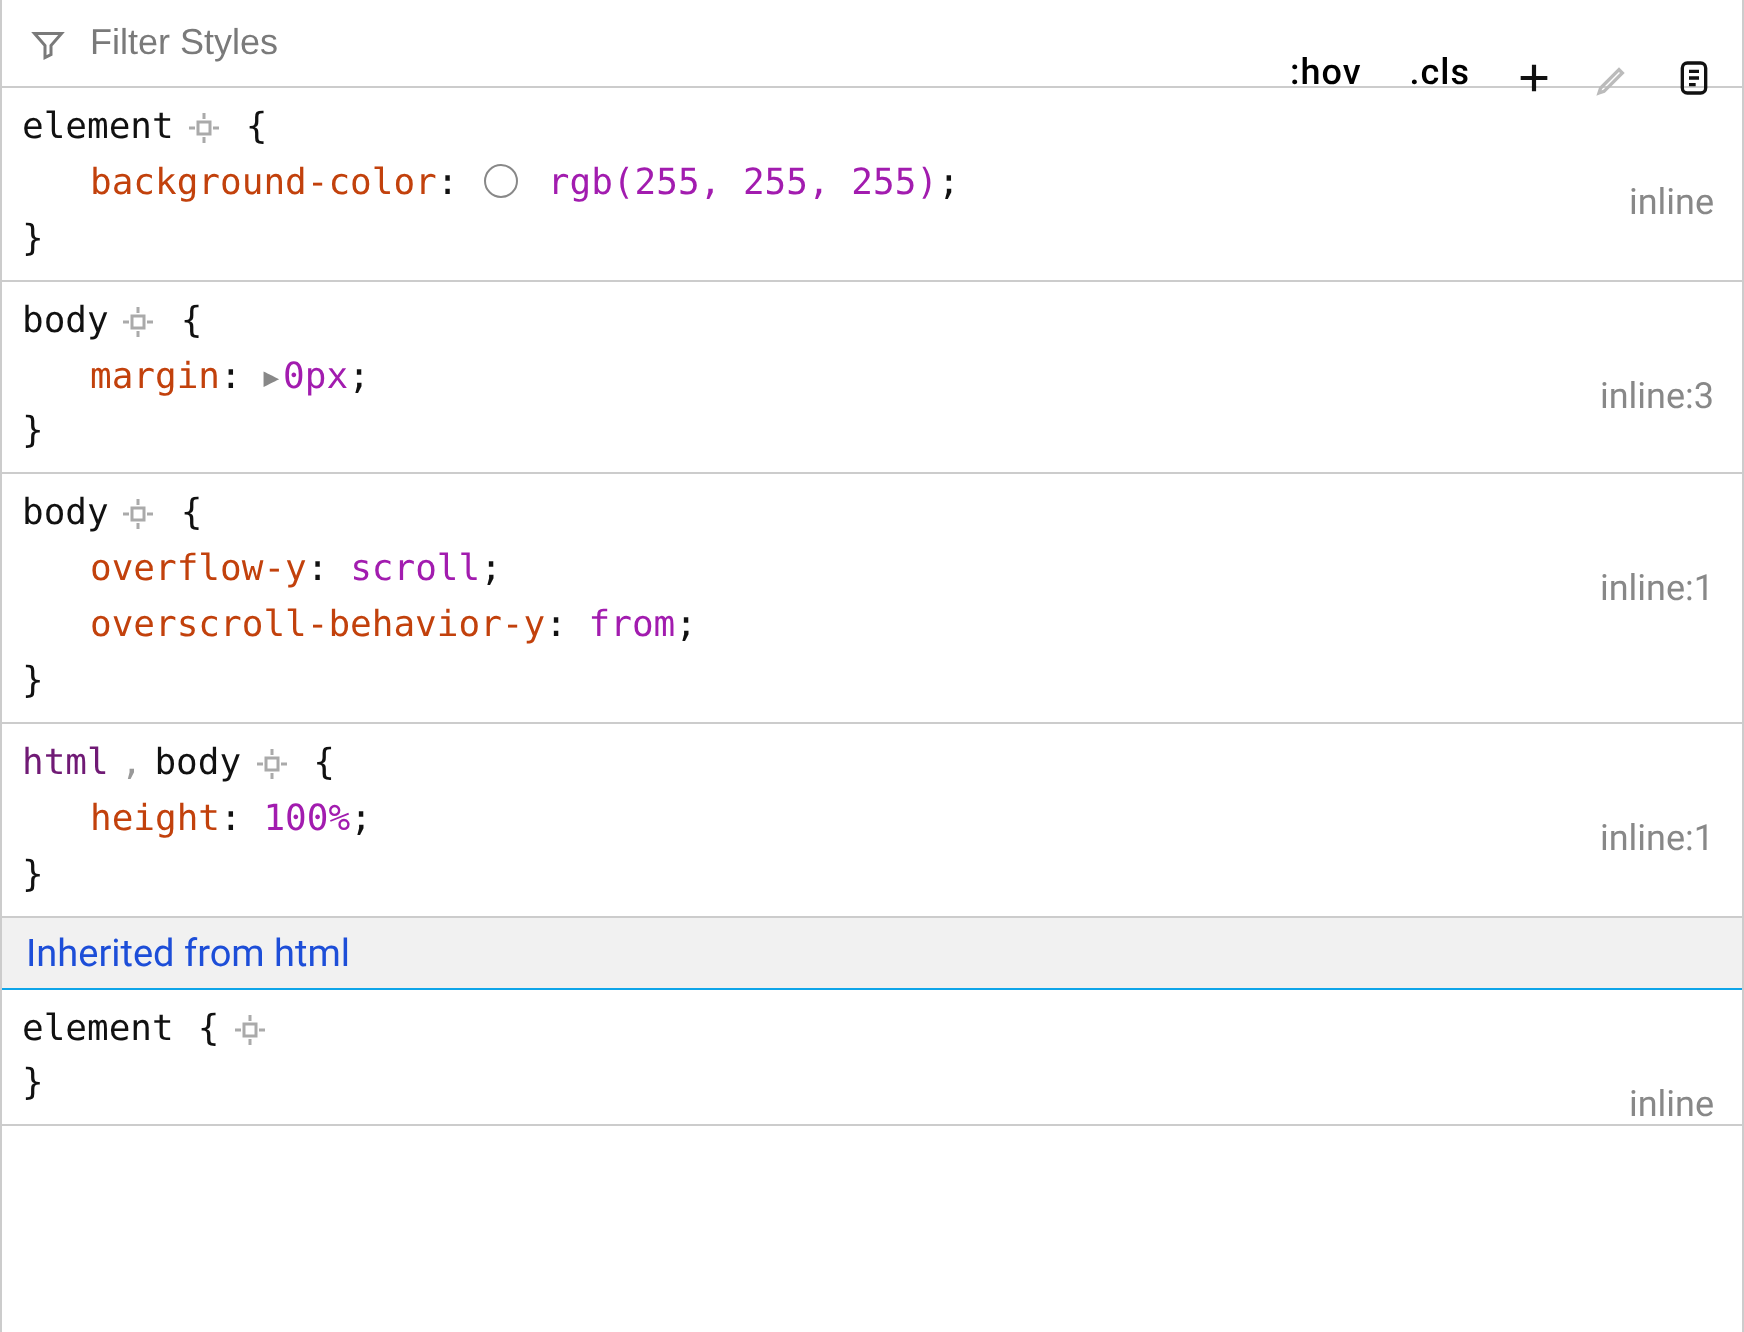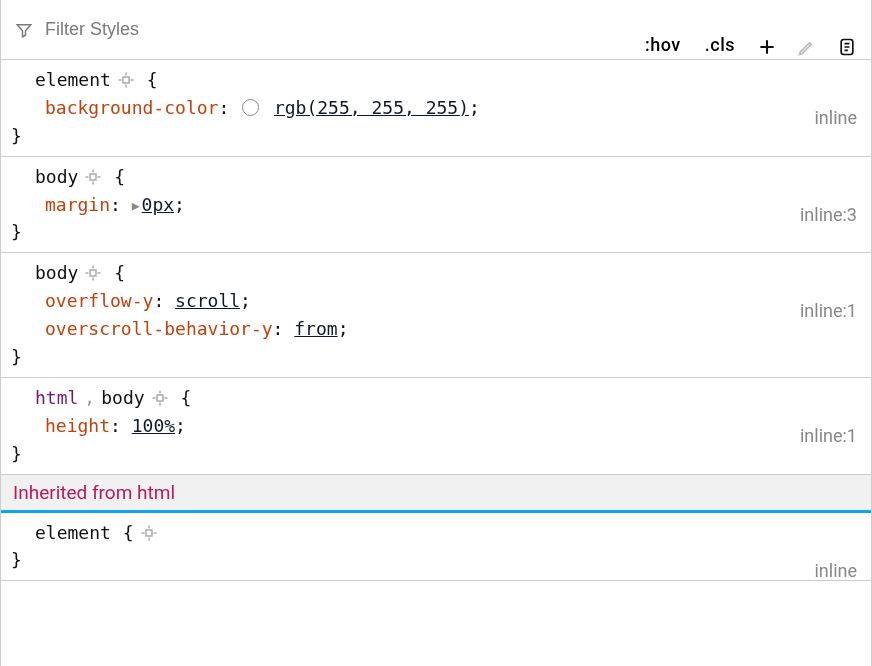--- a/index.html
+++ b/index.html
@@ -1,19 +1,19 @@
 <!DOCTYPE html>
 <html><head>
 <meta charset="utf-8">
 <style>
   * { box-sizing: border-box; margin: 0; padding: 0; }
   html, body { width: 872px; height: 666px; font-family: ui-monospace, SFMono-Regular, Menlo, Consolas, monospace; font-size: 18px; background: #fff; }
   .panel { width: 872px; height: 666px; display: flex; flex-direction: column; border-left: 1px solid #ccc; border-right: 1px solid #ccc; }
   .toolbar {
-    display: flex; align-items: center; height: 60px;
+    display: flex; align-items: center; height: 44px;
     border-bottom: 1px solid #ccc; padding: 0 10px; gap: 6px;
     font-family: -apple-system, BlinkMacSystemFont, "Segoe UI", Roboto, sans-serif;
   }
   .filter-wrap { display: flex; align-items: center; gap: 8px; flex: 1; }
   .filter-input {
     border: none; outline: none; font-size: 18px; color: #333; background: transparent;
     width: 200px;
   }
   .filter-input::placeholder { color: #7a7a7a; }
   .toolbar-btn {
@@ -24,48 +24,48 @@
   .toolbar-btn.muted svg { stroke: #bbb; }
   .hov-cls { font-size: 18px; letter-spacing: 0.5px; padding: 0 6px; cursor: pointer; font-weight: 500; }
   .toolbar-right { display: flex; align-items: flex-start; gap: 12px; margin-top: 34px; }
 
   .rules { flex: 1; overflow-y: auto; }
   .rule {
     border-bottom: 1px solid #ccc; padding: 6px 14px 6px 10px; position: relative;
     line-height: 1.55;
   }
   .rule-head { display: flex; align-items: baseline; }
-  .selector { color: #111; display: inline-flex; align-items: center; gap: 6px; flex-wrap: wrap; margin-left: 24px; }
+  .selector { color: #111; display: inline-flex; align-items: center; gap: 6px; flex-wrap: wrap; }
   .selector .inactive { color: #701a75; }
   .brace { color: #111; margin-left: 6px; }
   .source {
     position: absolute; right: 14px; top: 6px; color: #888; font-size: 18px;
     font-family: -apple-system, BlinkMacSystemFont, "Segoe UI", Roboto, sans-serif;
     margin-top: 38px;
   }
   .decl { padding-left: 34px; white-space: nowrap; }
   .prop { color: #c2410c; cursor: text; }
-  .val  { color: #0f172a; cursor: text; text-decoration: underline; }
+  .val  { color: #a21caf; cursor: text; }
   .colon { color: #111; }
   .semi { color: #111; }
   .decl.overridden .prop,
   .decl.overridden .val,
   .decl.overridden .colon,
   .decl.overridden .semi { color: #9a9a9a; text-decoration: line-through; }
   .warning-icon { margin-left: 6px; vertical-align: -2px; display: inline-block; }
   .swatch {
     display: inline-block; width: 17px; height: 17px; border: 1.5px solid #888; border-radius: 50%;
     vertical-align: -2px; margin: 0 4px 0 2px; background: #fff;
   }
   .expand-tri { color: #888; font-size: 13px; display: inline-block; margin-right: 2px; vertical-align: 1px; }
   .close-brace { color: #111; }
   .section-header {
-    background: #f1f1f1; border-bottom: 3px solid #0ea5e9; padding: 6px 12px;
+    background: #f1f1f1; border-bottom: 1px solid #0ea5e9; padding: 6px 12px;
     font-family: -apple-system, BlinkMacSystemFont, "Segoe UI", Roboto, sans-serif;
-    font-size: 19px; color: #be185d;
+    font-size: 19px; color: #1d4ed8;
   }
   .selector-icon { display: inline-flex; vertical-align: -3px; }
   .selector .comma { color:#999; }
 </style>
 </head>
 <body>
 
 <div class="panel">
 
   <div class="toolbar">

